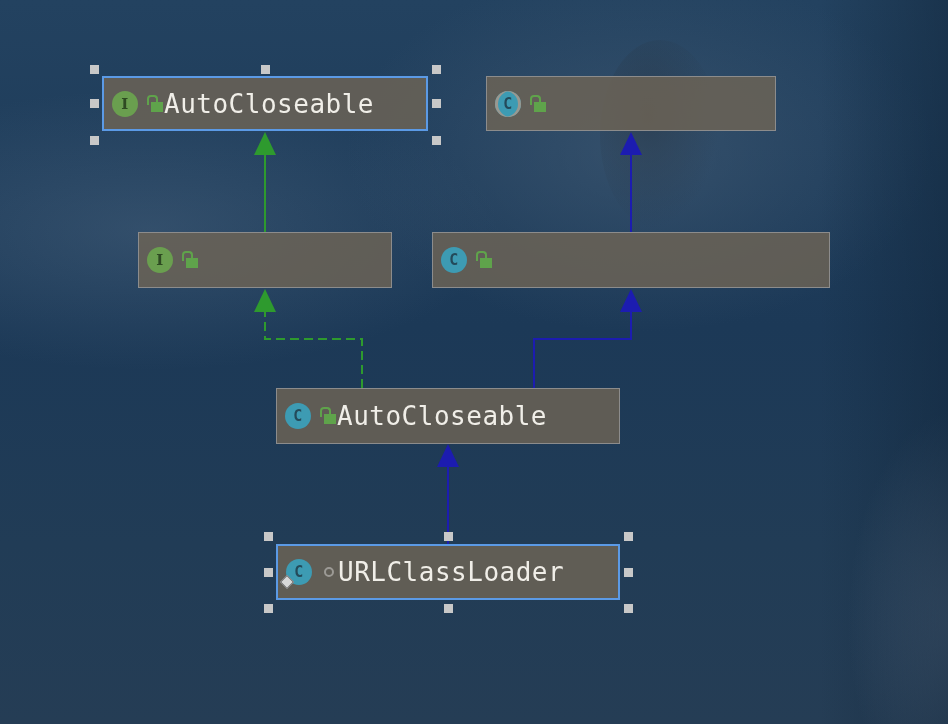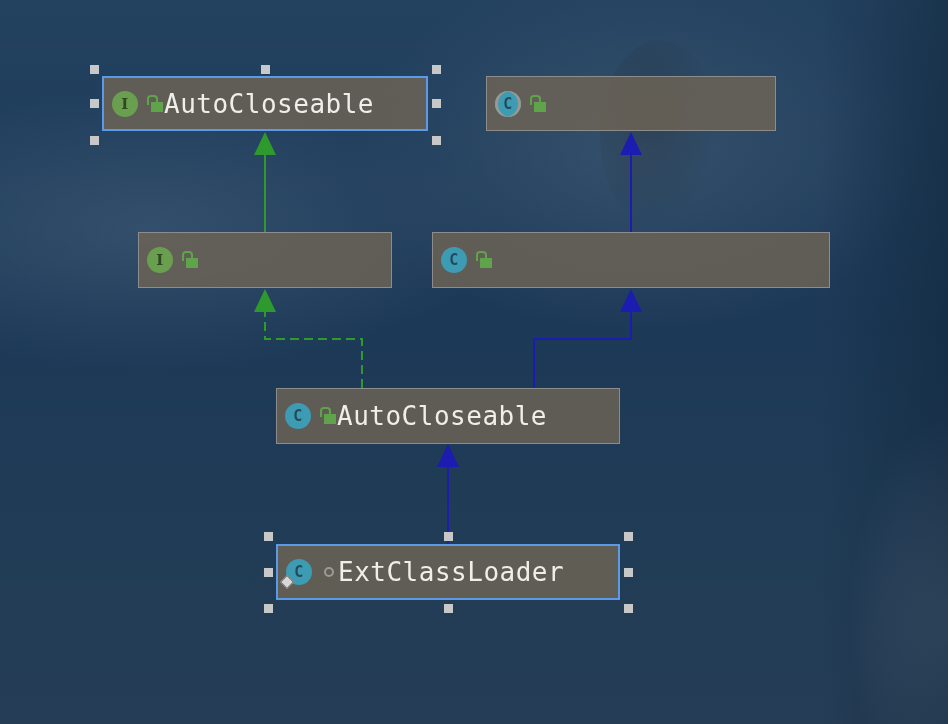--- a/index.html
+++ b/index.html
@@ -138,21 +138,21 @@
 </div>
 
 <div class="node selected" style="left:276px;top:544px;width:344px;height:56px;">
   <span class="icon-kind class">
     <span>C</span>
     <span class="tag"></span>
   </span>
   <span class="pkg">
       <span></span>
     </span>
-  <span class="label">ExtClassLoader</span>
+  <span class="label">URLClassLoader</span>
 </div>
 <div class="handle" style="left:264px;top:532px;"></div>
 <div class="handle" style="left:444px;top:532px;"></div>
 <div class="handle" style="left:624px;top:532px;"></div>
 <div class="handle" style="left:264px;top:568px;"></div>
 <div class="handle" style="left:624px;top:568px;"></div>
 <div class="handle" style="left:264px;top:604px;"></div>
 <div class="handle" style="left:444px;top:604px;"></div>
 <div class="handle" style="left:624px;top:604px;"></div>
 

